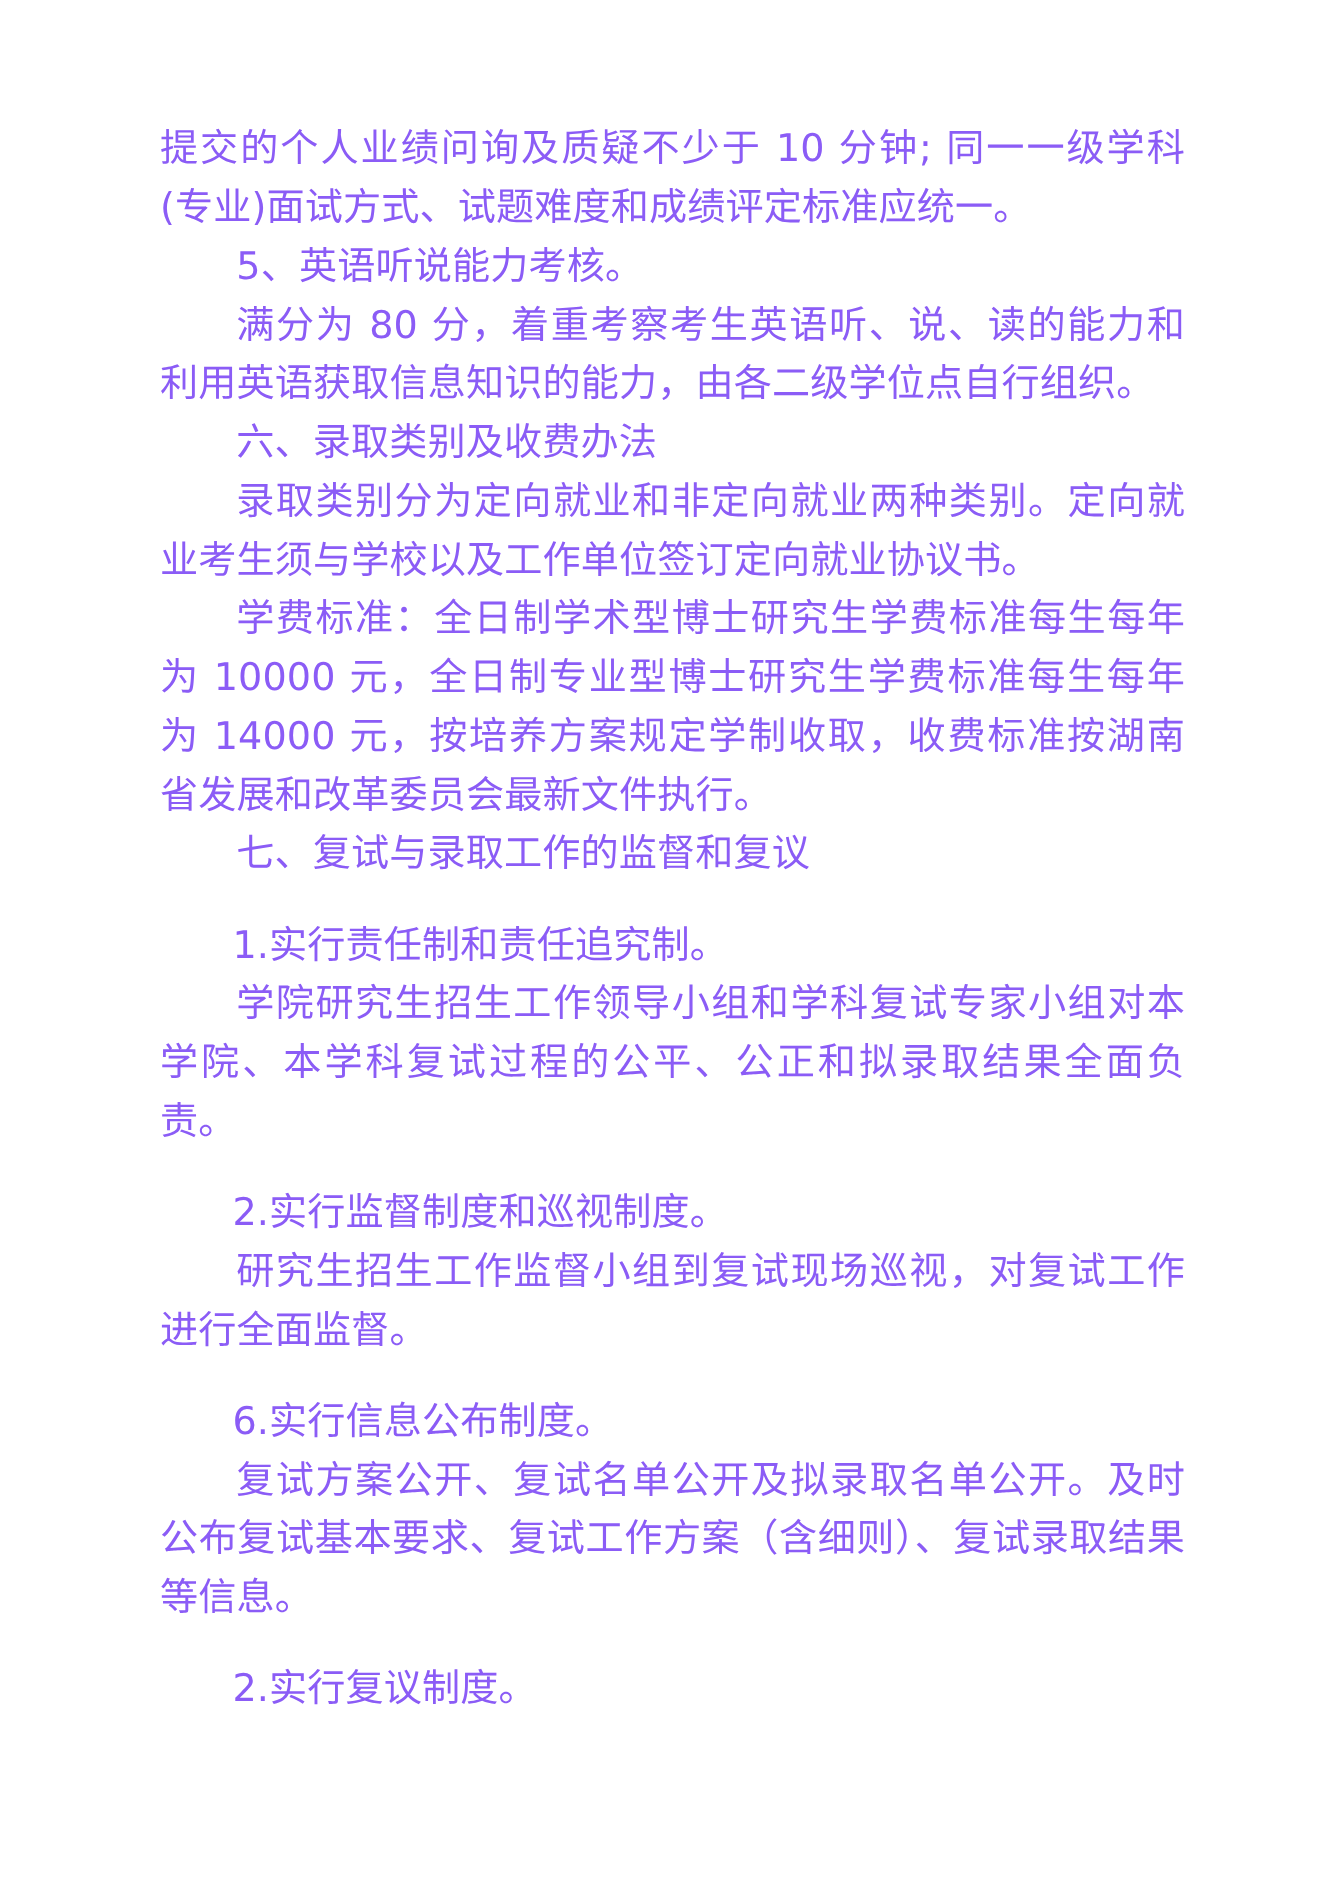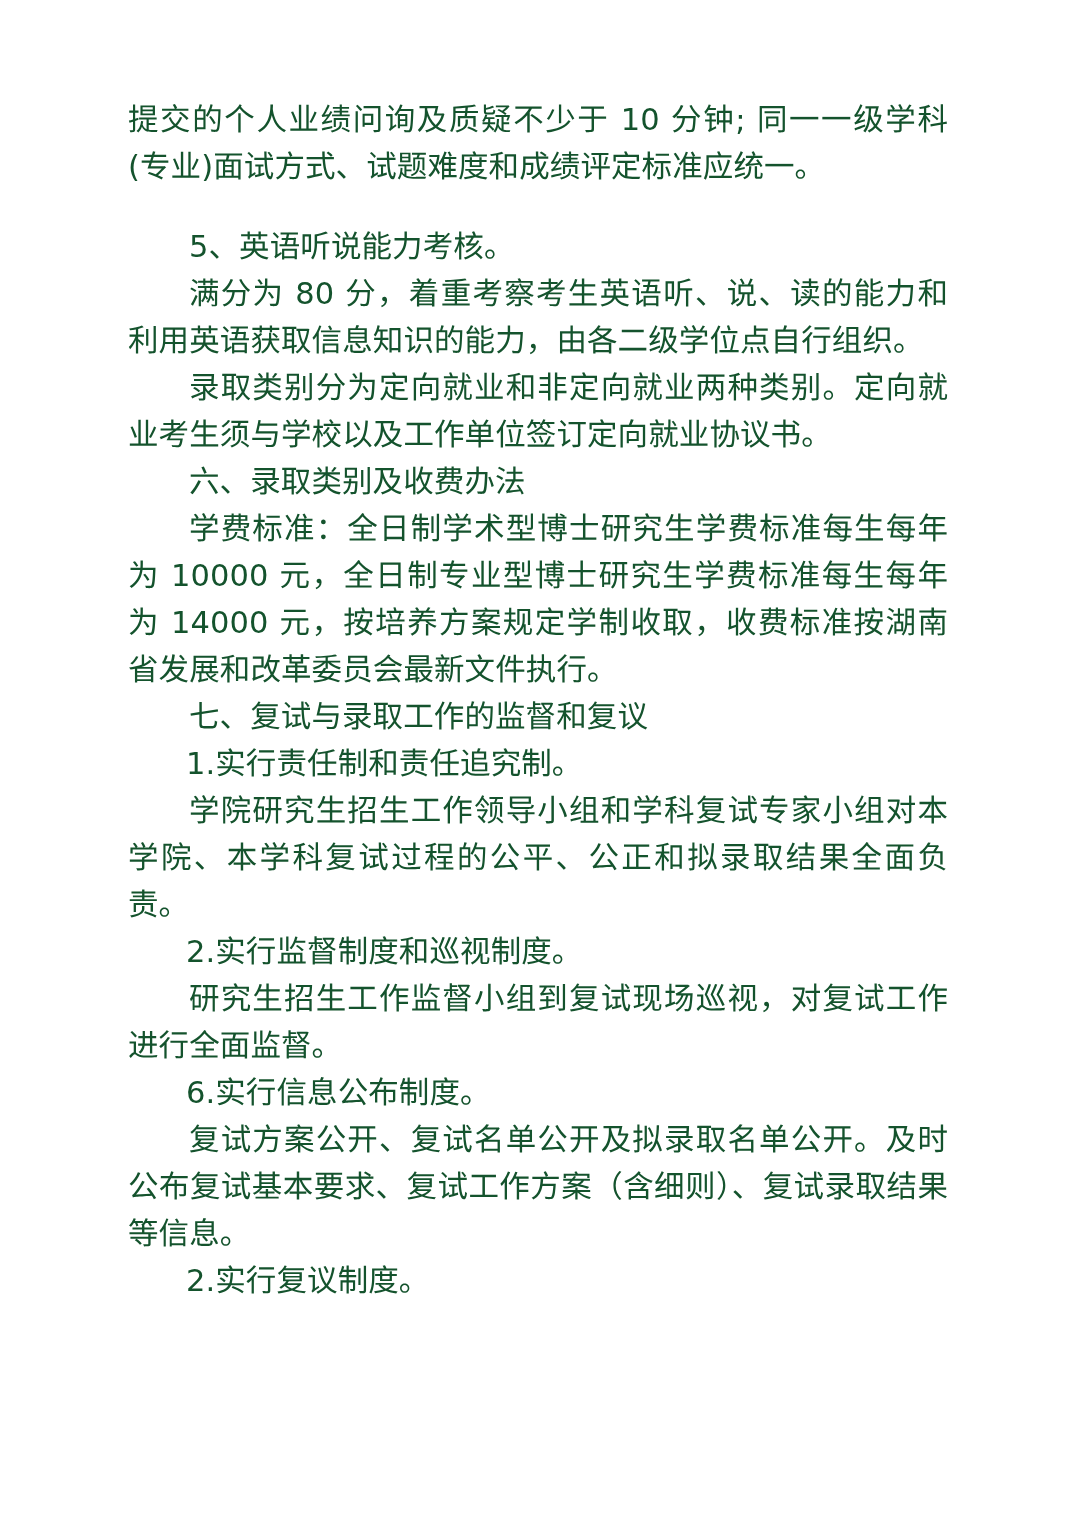--- a/index.html
+++ b/index.html
@@ -28,58 +28,58 @@
     width: 820px;
   }
   .para {
     margin: 0;
     font-size: 30.5px;
     line-height: 47px;
     letter-spacing: 0.1px;
     text-align: justify;
     text-justify: inter-ideograph;
     word-break: break-all;
-    color: #14532d;
+    color: #8b5cf6;
     font-weight: 400;
   }
   
   .para.indent {
     text-indent: 2em;
   }
   .para.noindent {
     text-indent: 0;
   }
   
   .para.heading {
     text-indent: 2em;
   }
   
   .para.numbered {
     text-indent: 1.9em;
+    margin-top: 26px;
   }
   .para.item5 {
     text-indent: 2em;
-    margin-top: 33px;
   }
 </style>
 </head>
 <body>
 
 <div class="page">
   <div class="doc-body">
 
     <p class="para noindent">提交的个人业绩问询及质疑不少于 10 分钟; 同一一级学科(专业)面试方式、试题难度和成绩评定标准应统一。</p>
 
     <p class="para item5">5、英语听说能力考核。</p>
 
     <p class="para indent">满分为 80 分，着重考察考生英语听、说、读的能力和利用英语获取信息知识的能力，由各二级学位点自行组织。</p>
 
+    <p class="para heading">六、录取类别及收费办法</p>
+
     <p class="para indent">录取类别分为定向就业和非定向就业两种类别。定向就业考生须与学校以及工作单位签订定向就业协议书。</p>
-
-    <p class="para heading">六、录取类别及收费办法</p>
 
     <p class="para indent">学费标准：全日制学术型博士研究生学费标准每生每年为 10000 元，全日制专业型博士研究生学费标准每生每年为 14000 元，按培养方案规定学制收取，收费标准按湖南省发展和改革委员会最新文件执行。</p>
 
     <p class="para heading">七、复试与录取工作的监督和复议</p>
 
     <p class="para numbered">1.实行责任制和责任追究制。</p>
 
     <p class="para indent">学院研究生招生工作领导小组和学科复试专家小组对本学院、本学科复试过程的公平、公正和拟录取结果全面负责。</p>
 
     <p class="para numbered">2.实行监督制度和巡视制度。</p>

